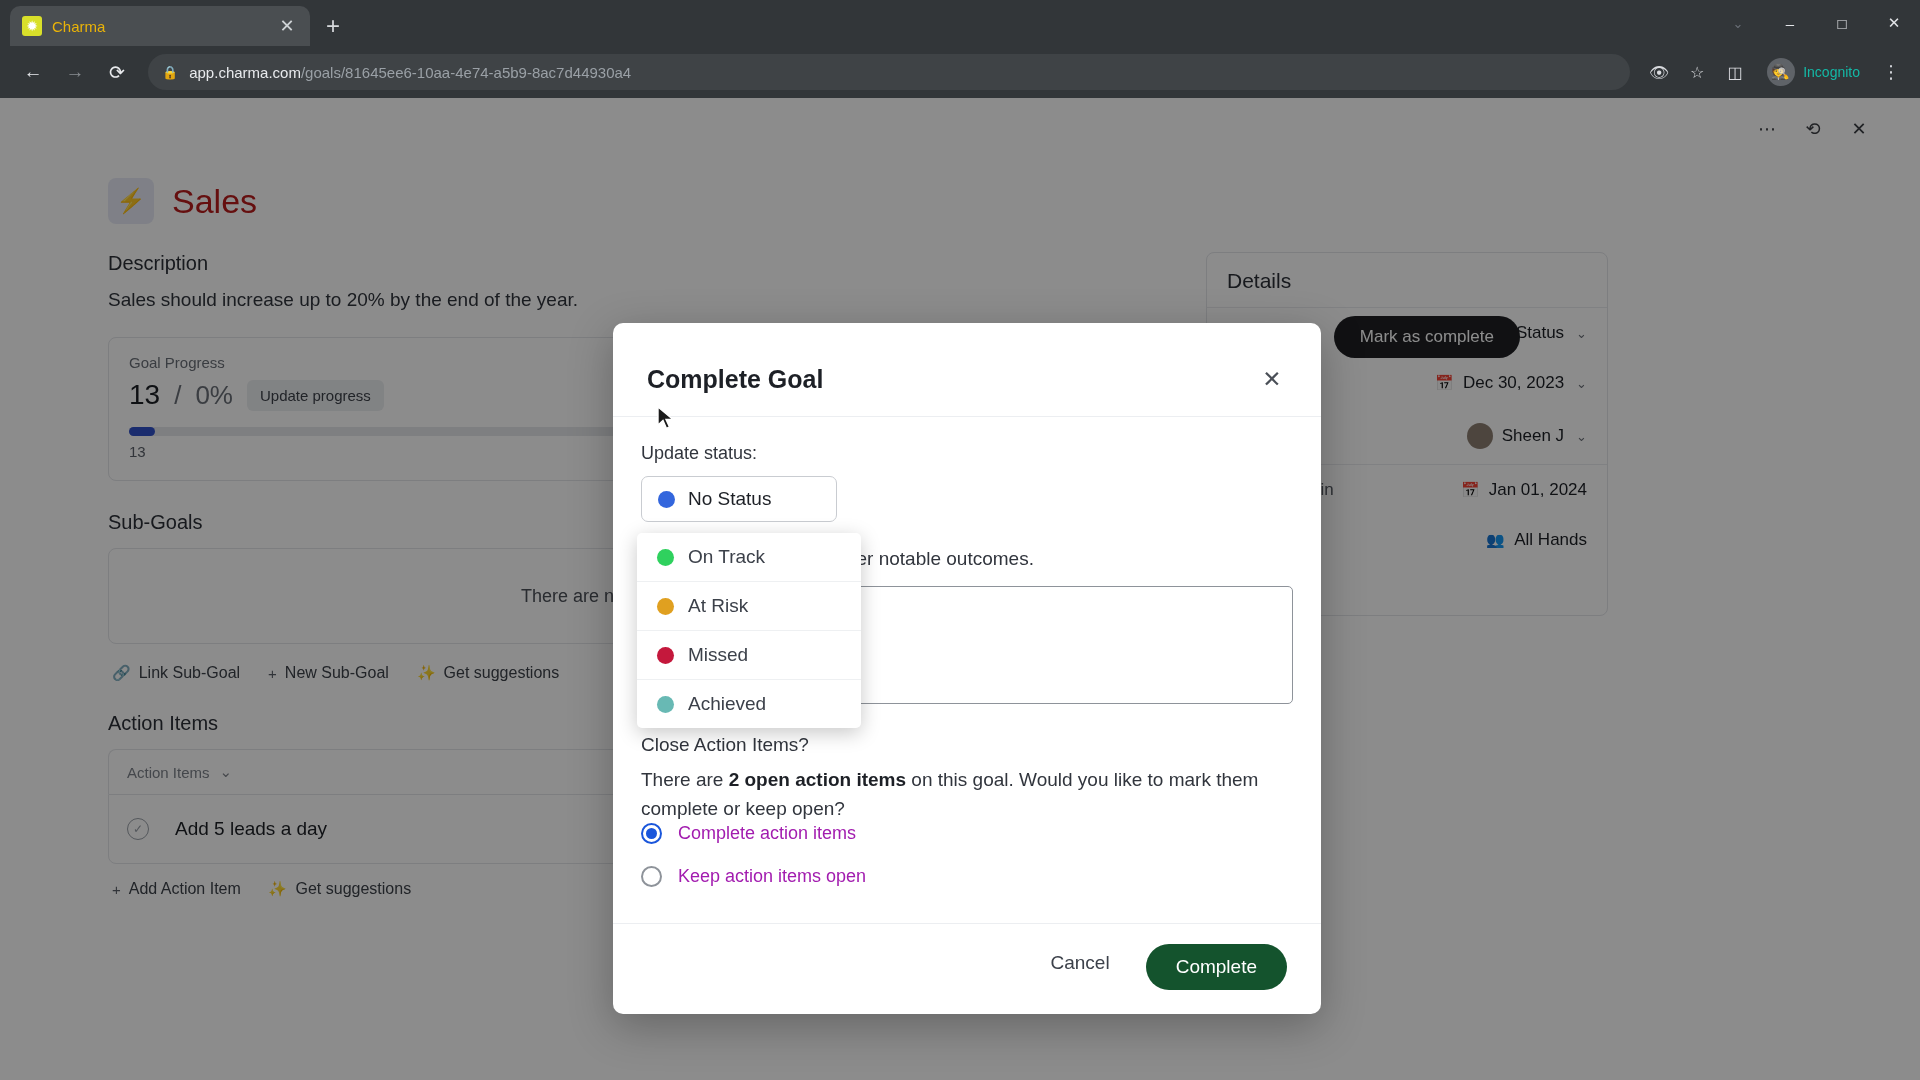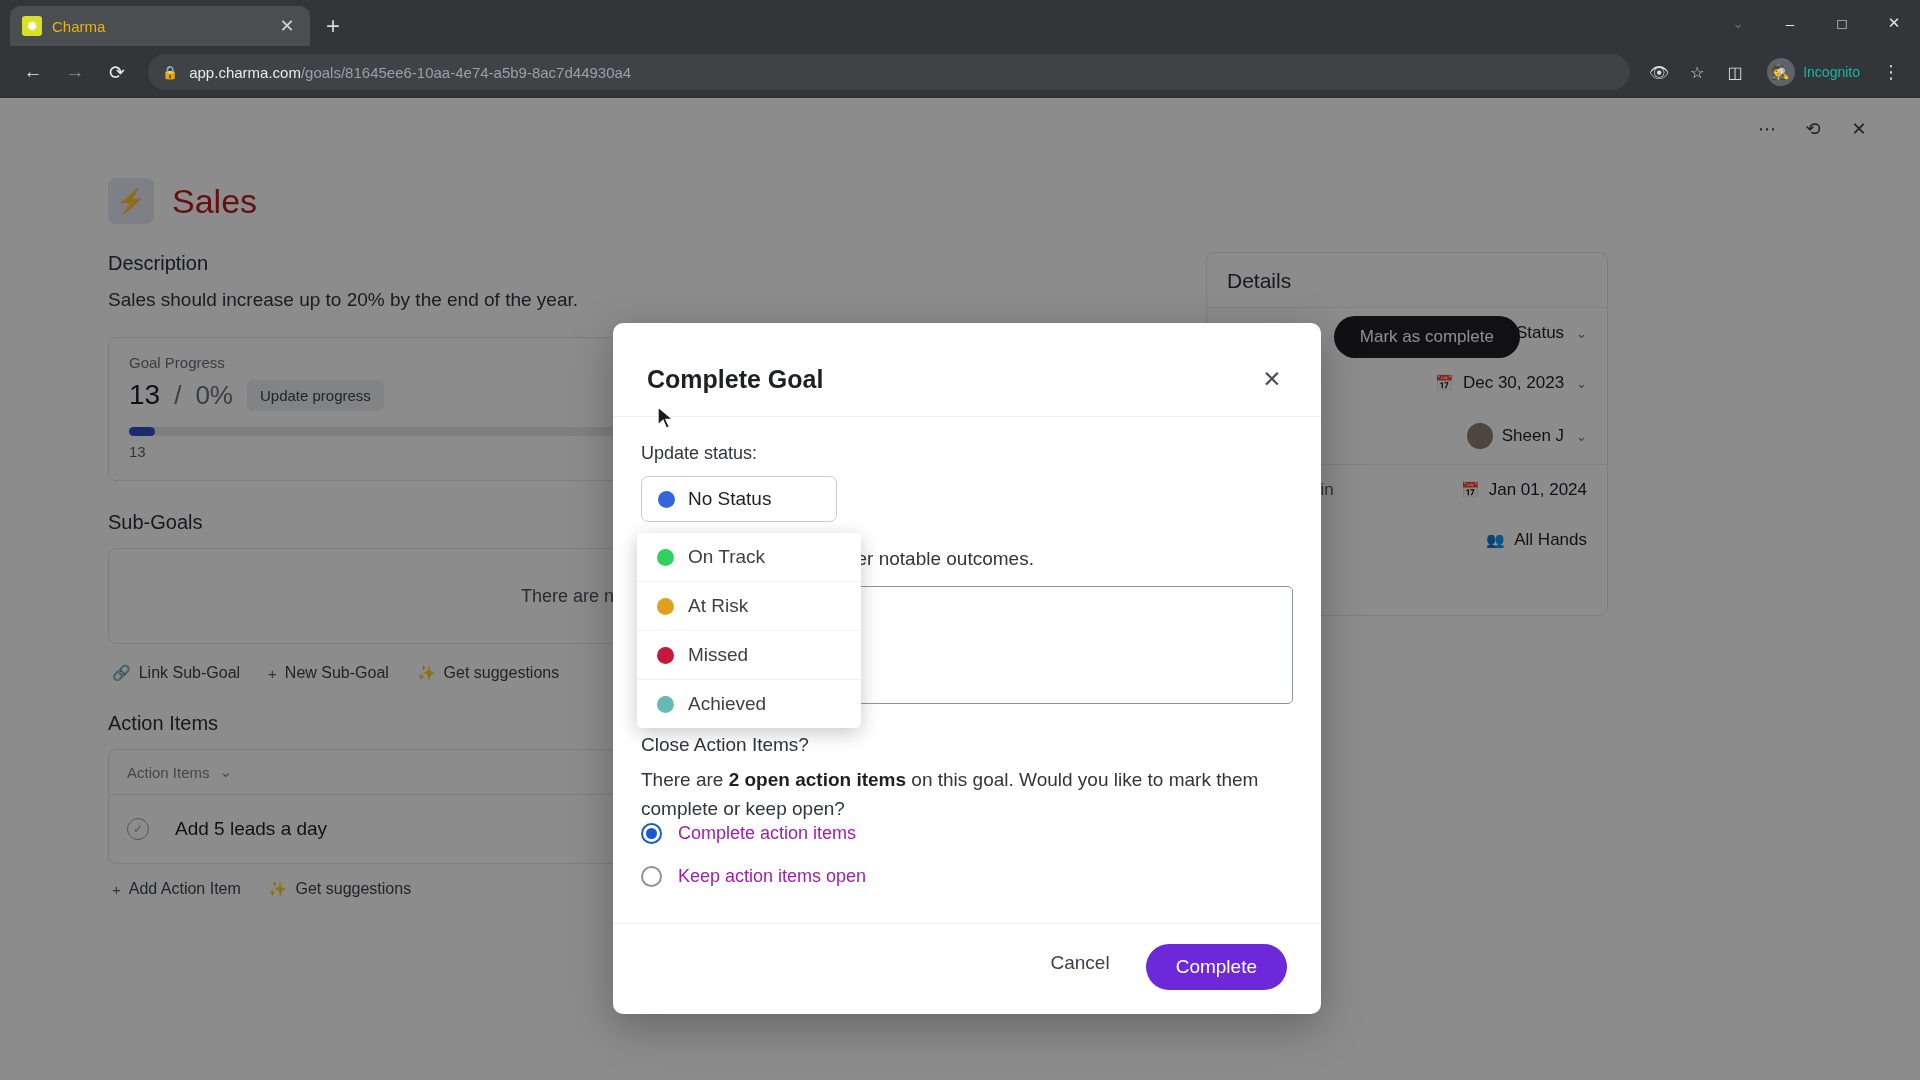--- a/index.html
+++ b/index.html
@@ -204,21 +204,21 @@
     width: 21px; height: 21px; border-radius: 50%; border: 2px solid #8e939a;
     display: flex; align-items: center; justify-content: center; flex: none;
   }
   .radio.on { border-color: #1a56db; }
   .radio.on::after { content:''; width: 11px; height: 11px; border-radius: 50%; background: #1a56db; }
   .radio-label { font-size: 18px; color: #a21caf; }
 
   .modal-foot { border-top: 1px solid #eceef1; padding: 20px 34px 24px;
     display: flex; justify-content: flex-end; gap: 30px; }
   .btn-cancel { font-size: 19px; color: #3c414a; padding: 8px 6px; }
-  .btn-primary { background: #6d28d9; color: #ffffff; font-size: 19px;
+  .btn-primary { background: #14532d; color: #ffffff; font-size: 19px;
     padding: 12px 30px; border-radius: 24px; }
 
   .cursor { position: absolute; z-index: 90; left: 656px; top: 308px;
     width: 22px; height: 26px; }
 </style>
 </head>
 <body>
 
 <div class="browser-chrome">
   <div class="tabstrip">

